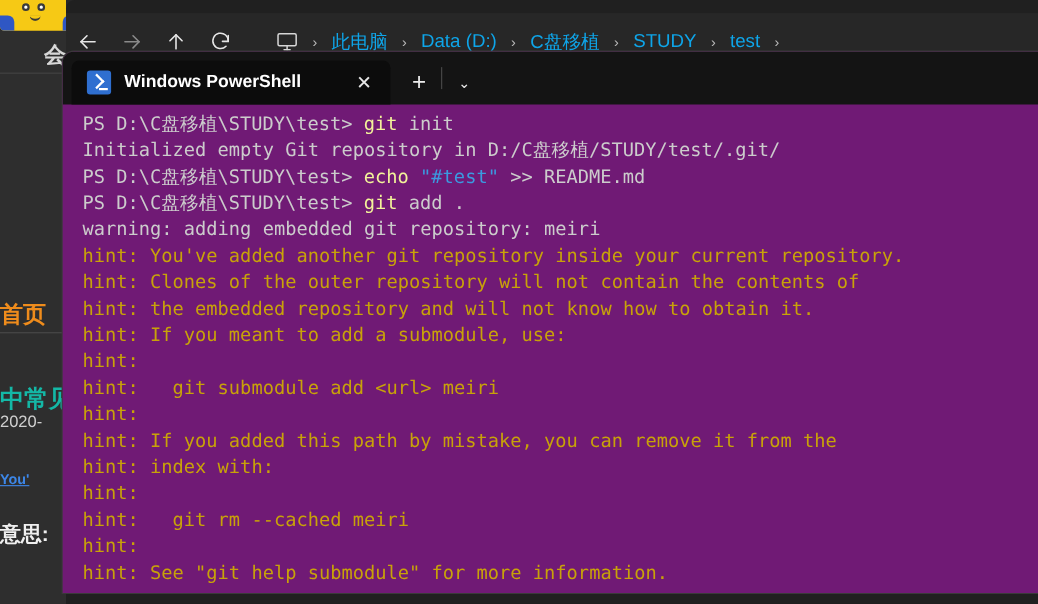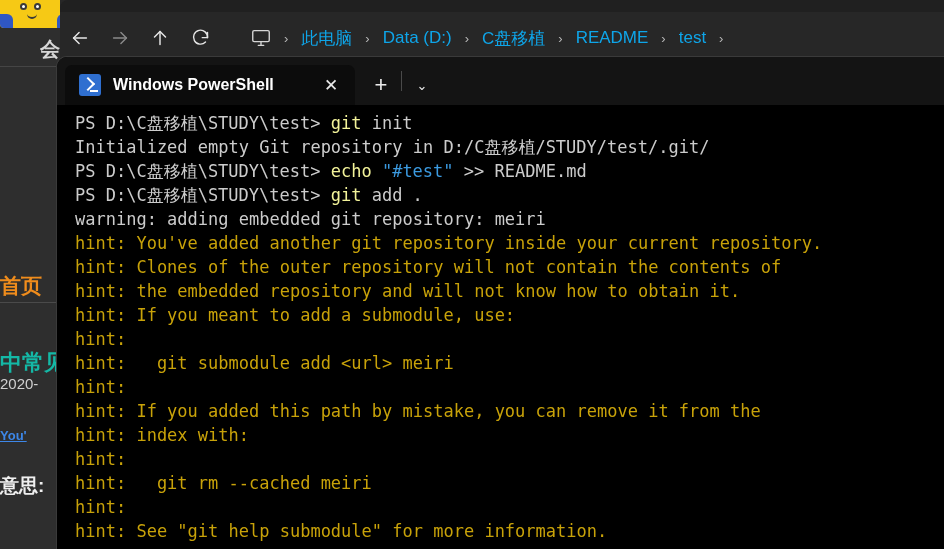--- a/index.html
+++ b/index.html
@@ -108,23 +108,23 @@
     position:absolute; left:0; top:63px; width:884px; height:1px;
     background:#3c3c3c;
   }
   .exp-body {
     position:absolute; left:0; top:64px; width:884px; height:485px;
     background:#202020;
   }
 
   
   #terminal {
-    position:absolute; left:57px; top:57px;
+    position:absolute; left:57px; top:47px;
     width:887px; height:492px;
-    background:#000000;
+    background:#701a75;
     border-top-left-radius:10px;
     overflow:hidden;
     box-shadow:0 0 0 1px #3a3a3a;
   }
   .term-tabbar {
     position:relative;
     height:48px;
     background:#141414;
     display:flex; align-items:flex-end;
     padding-left:8px;
@@ -263,21 +263,21 @@
             <path d="M12 16v4"></path>
           </svg>
       </span>
       <span class="crumb-sep">›</span>
       <span class="crumb">此电脑</span>
       <span class="crumb-sep">›</span>
       <span class="crumb">Data (D:)</span>
       <span class="crumb-sep">›</span>
       <span class="crumb">C盘移植</span>
       <span class="crumb-sep">›</span>
-      <span class="crumb">README</span>
+      <span class="crumb">STUDY</span>
       <span class="crumb-sep">›</span>
       <span class="crumb">test</span>
       <span class="crumb-sep">›</span>
     </div>
   </div>
 
   <div class="exp-underline"></div>
   <div class="exp-body"></div>
 </div>
 

